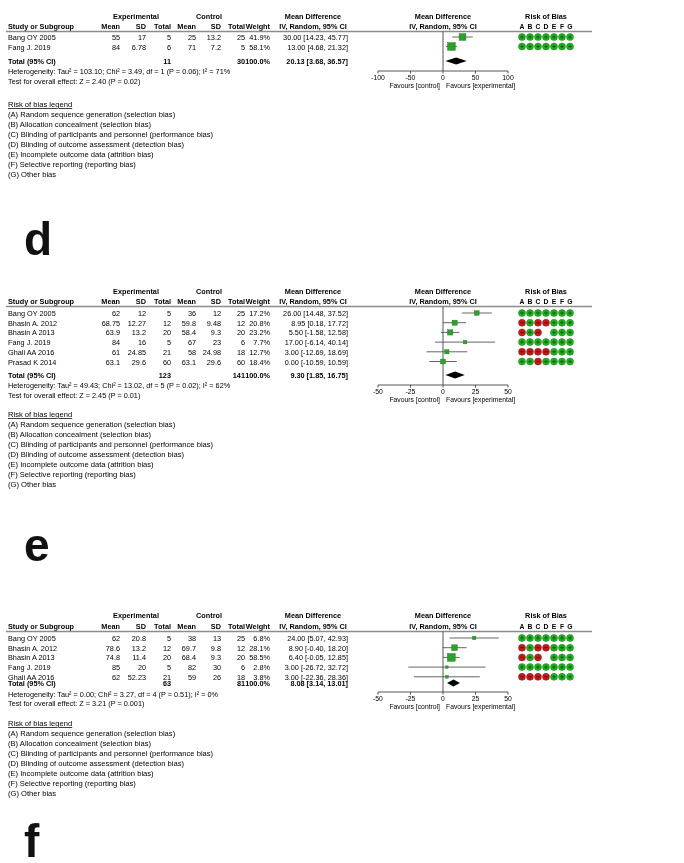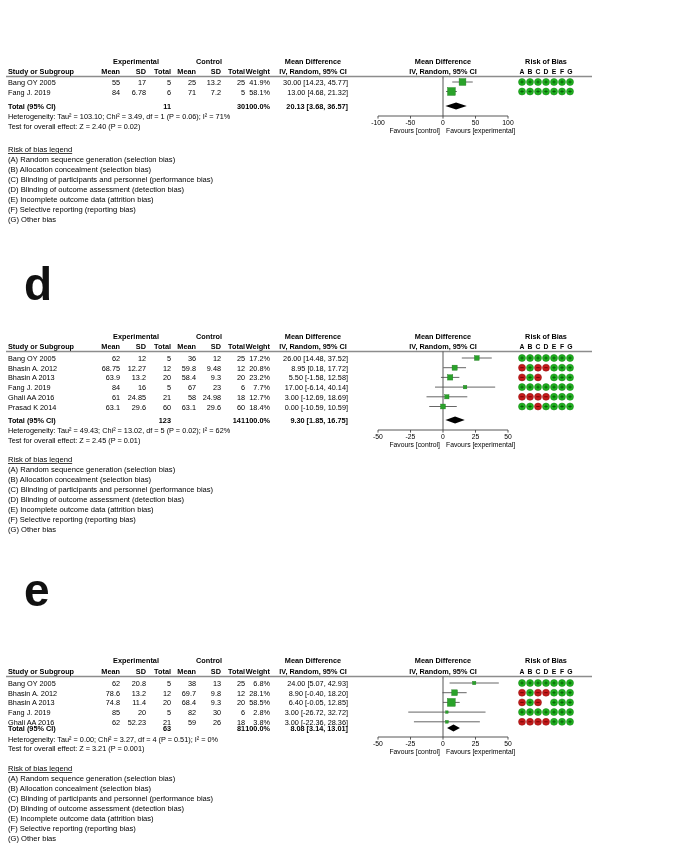--- a/index.html
+++ b/index.html
@@ -1,18 +1,18 @@
 <!DOCTYPE html>
 <html><head>
 <meta charset="utf-8">
 <style>
   html,body{margin:0;padding:0;background:#ffffff;}
   body{width:684px;height:863px;position:relative;overflow:hidden;
        font-family:"Liberation Sans",sans-serif;}
-  .stage{position:absolute;inset:0;margin-top:45px;}
+  .stage{position:absolute;inset:0;}
   svg{position:absolute;left:0;top:0;}
   .panel-letter{position:absolute;left:24px;font-weight:bold;font-size:46px;
        color:#111;font-family:"Liberation Sans",sans-serif;line-height:1;}
   #letter-d{top:216px;}
   #letter-e{top:522px;}
   #letter-f{top:818px;}
 </style>
 </head>
 <body>
 

